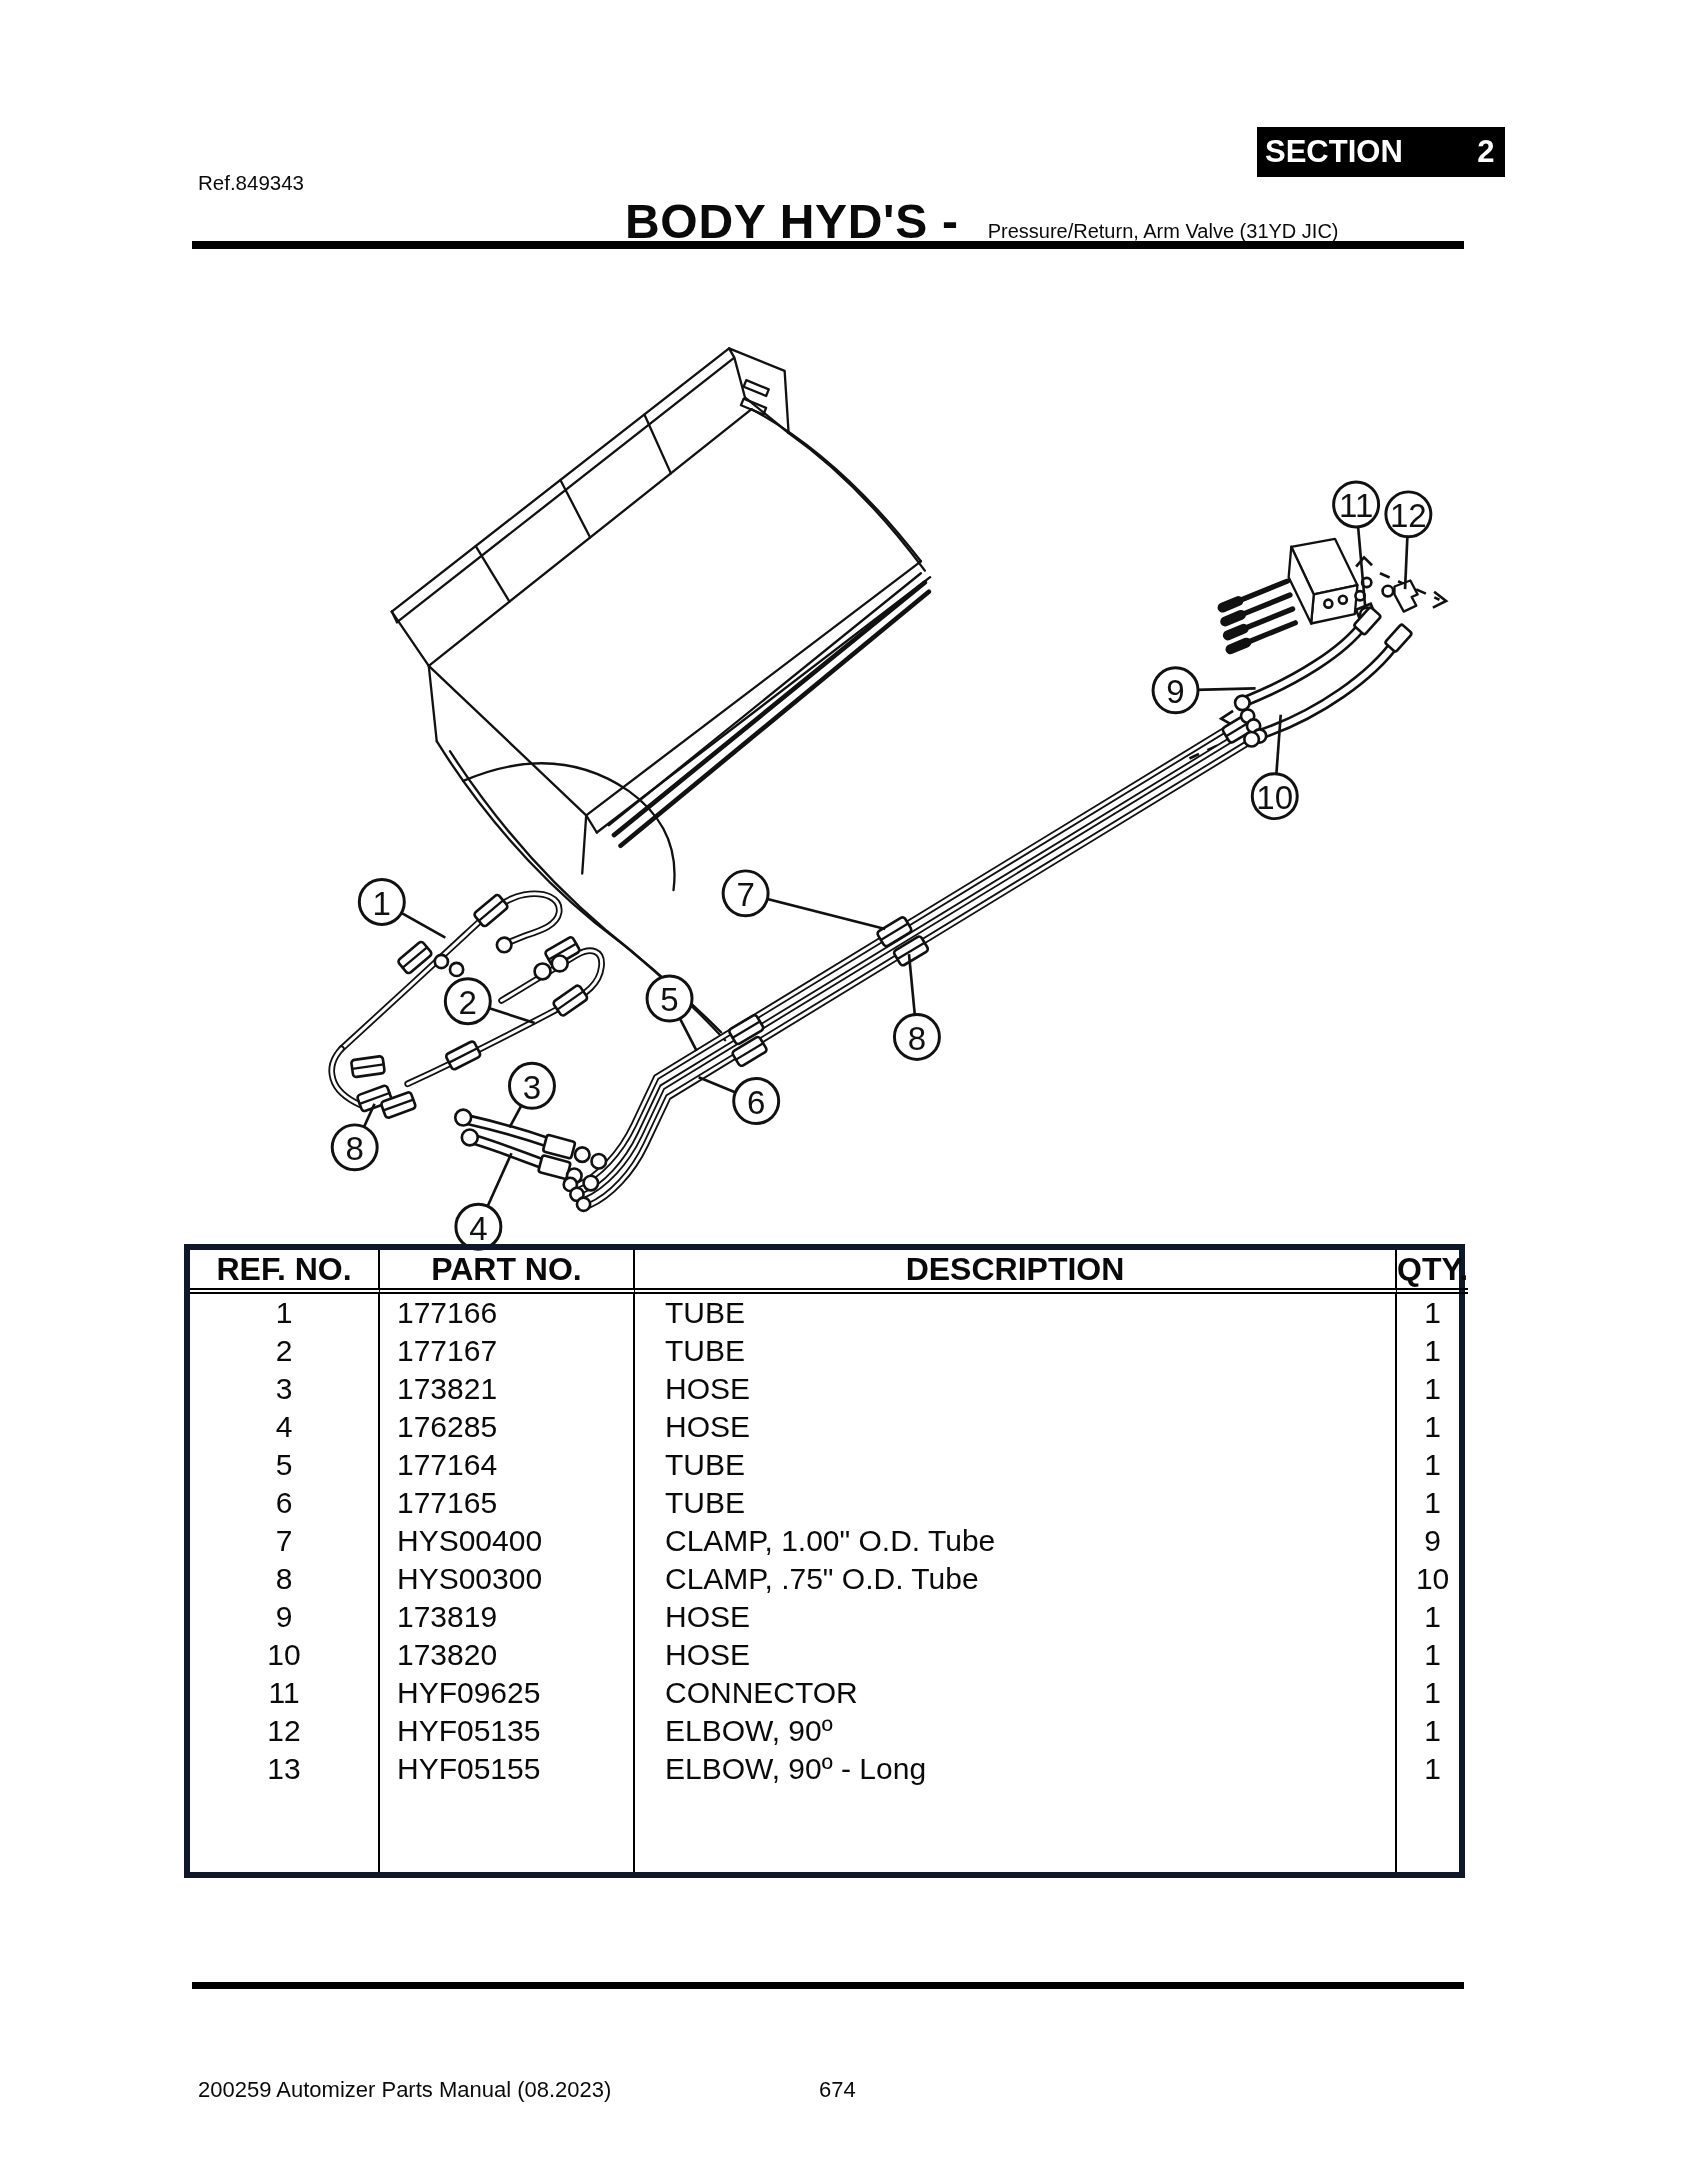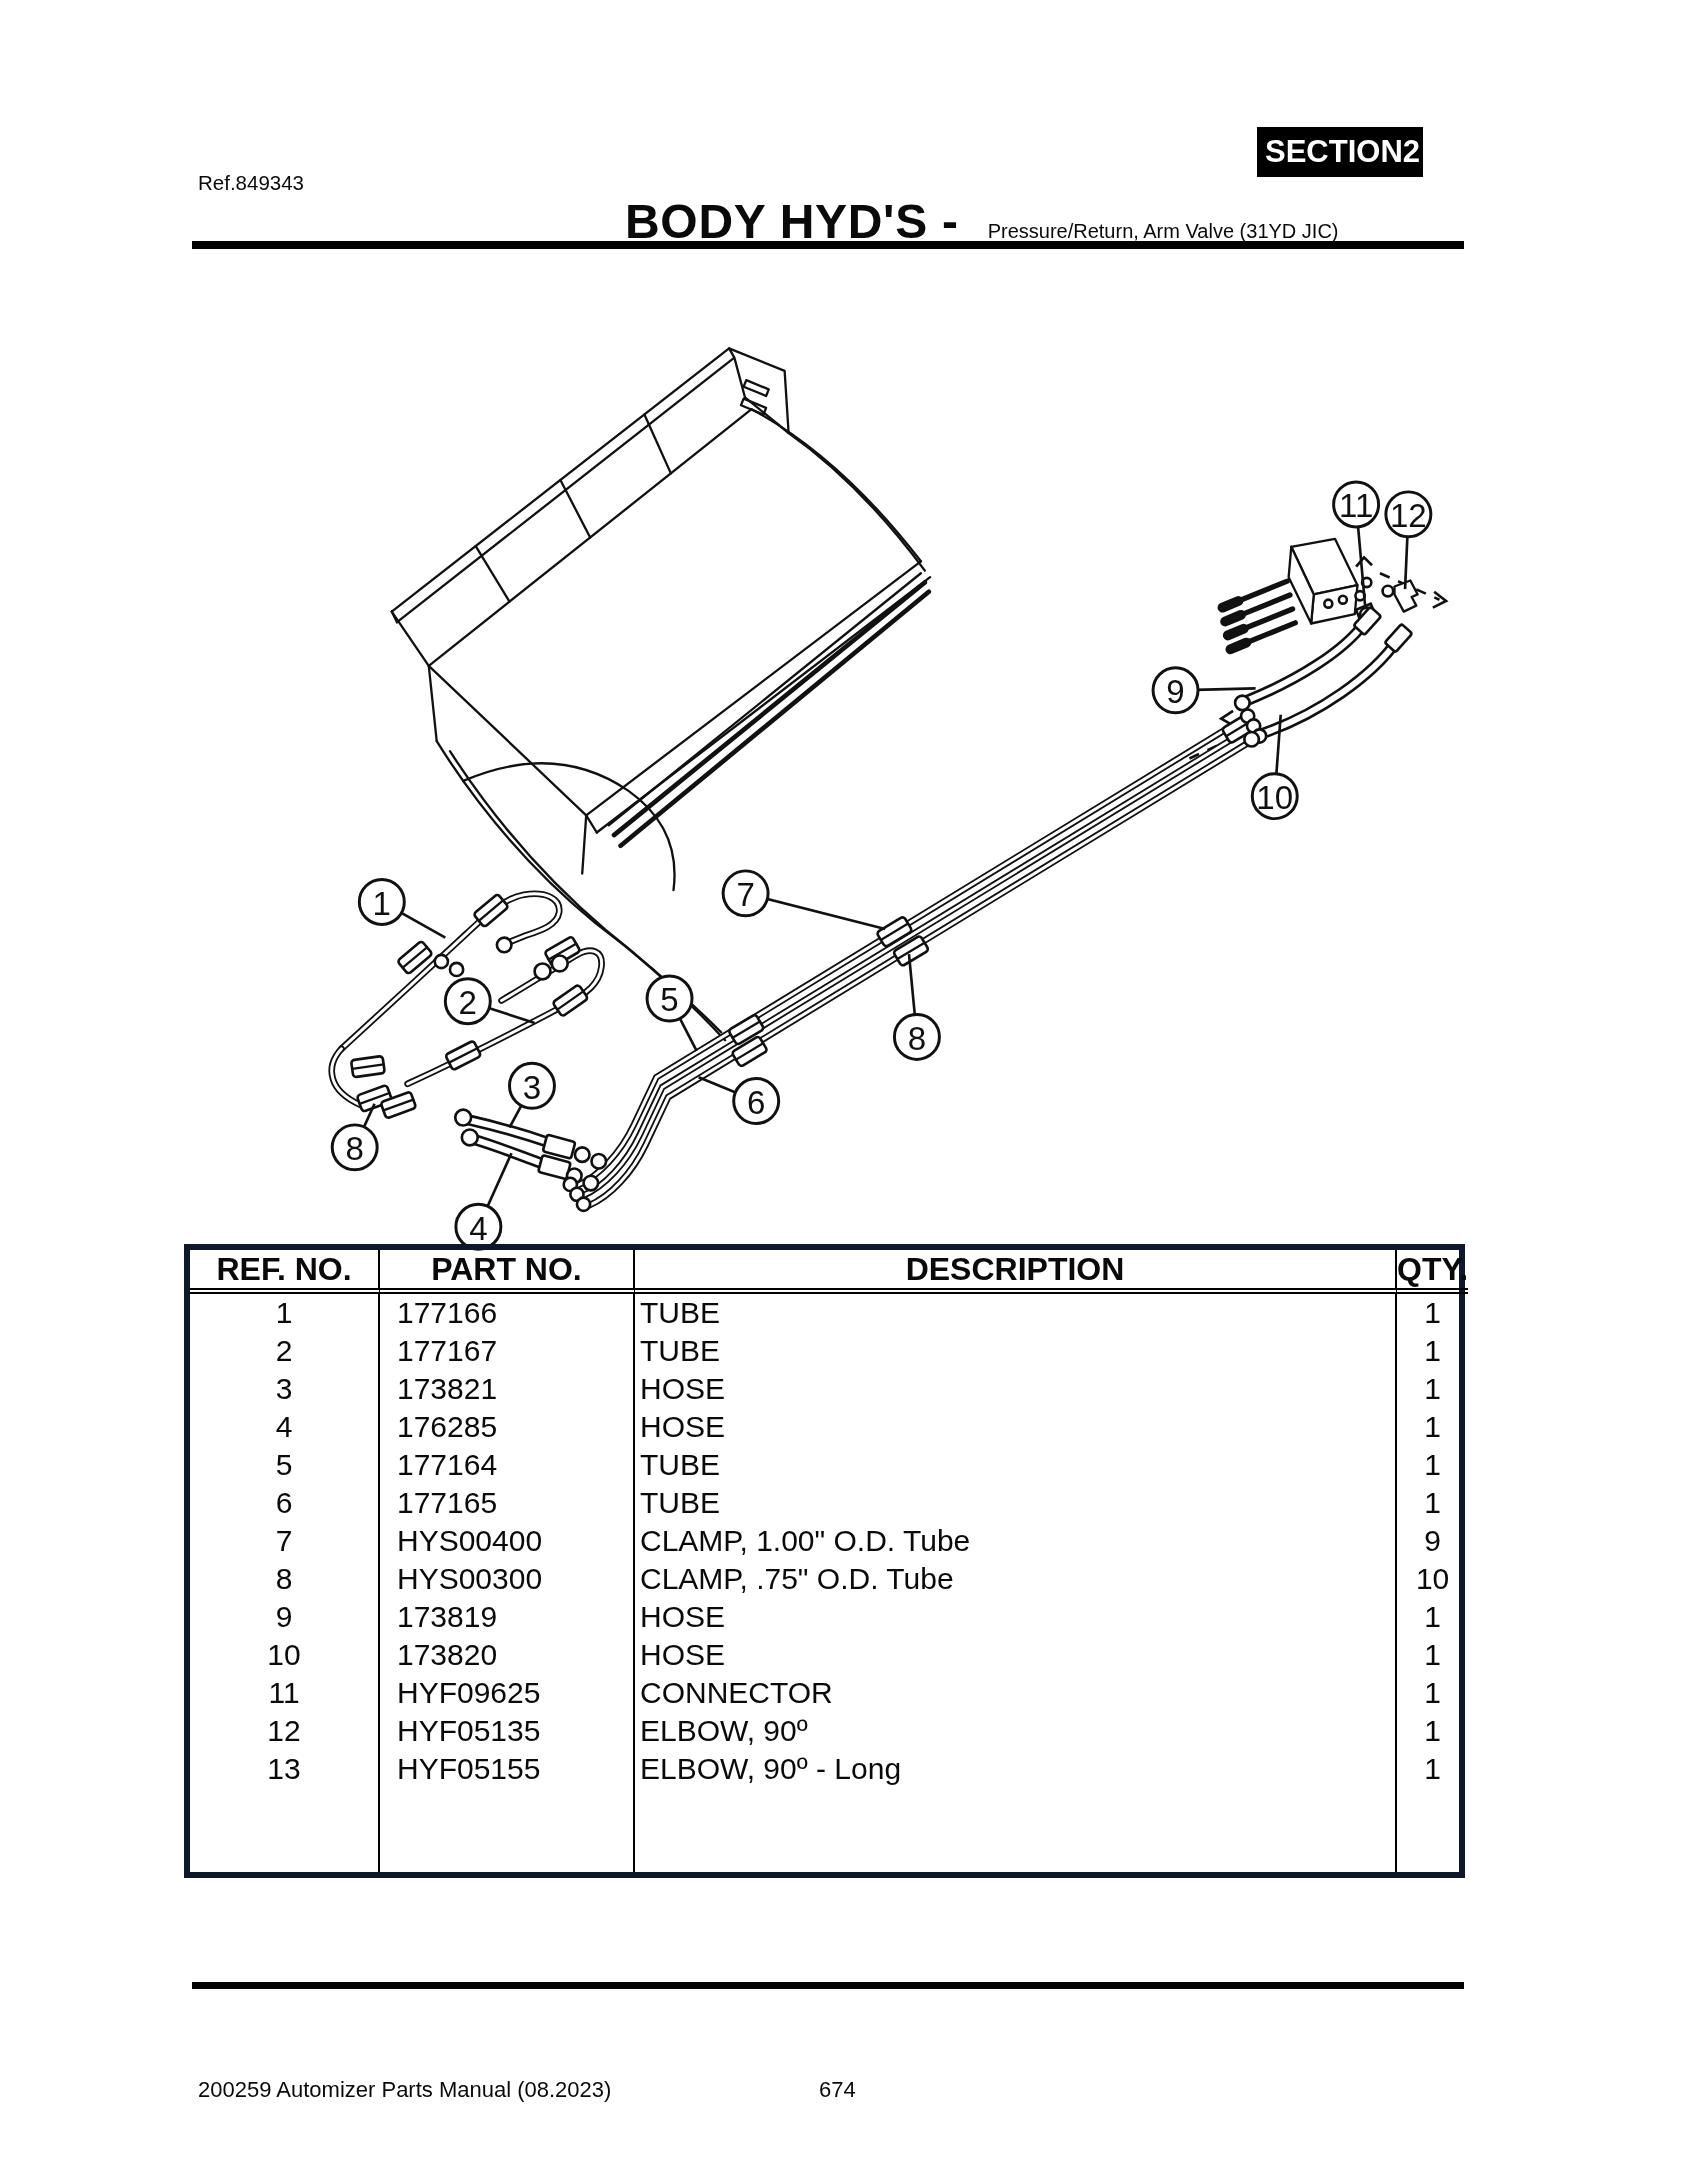--- a/index.html
+++ b/index.html
@@ -3,21 +3,21 @@
 <meta charset="utf-8">
 <style>
   html,body{margin:0;padding:0;background:#888;}
   .page{
     position:relative; width:1687px; height:2183px; background:#ffffff;
     font-family:"Liberation Sans","DejaVu Sans",sans-serif; color:#0a0a0a; overflow:hidden;
   }
   
   .ref{position:absolute;left:198px;top:171px;font-size:20.5px;white-space:nowrap;}
   .section-box{
-    position:absolute;left:1257px;top:127px;width:166px;height:50px;background:#000;color:#fff;
+    position:absolute;left:1257px;top:127px;width:248px;height:50px;background:#000;color:#fff;
     display:flex;align-items:center;justify-content:space-between;padding:0 10.6px 0 8px;box-sizing:border-box;
     font-weight:bold;font-size:31px;
   }
   .title-row{position:absolute;left:625px;top:194px;display:flex;align-items:baseline;gap:29px;white-space:nowrap;}
   .title-main{font-size:48px;font-weight:bold;letter-spacing:0.7px;}
   .title-sub{font-size:20px;font-weight:normal;}
   .rule{position:absolute;background:#000;}
   .rule-top{left:192px;top:241px;width:1272px;height:8px;}
   .rule-bottom{left:192px;top:1982px;width:1272px;height:6.6px;}
   
@@ -43,21 +43,21 @@
   }
   .th{font-weight:bold;font-size:32px;display:flex;align-items:center;justify-content:center;
       border-bottom:6.6px double #000;box-sizing:border-box;}
   .td{font-size:30px;line-height:38px;box-sizing:border-box;white-space:nowrap;overflow:visible;}
   .tf{box-sizing:border-box;}
   .c0{border-right:2.6px solid #000;}
   .c1{border-right:2.6px solid #000;}
   .c2{border-right:2.6px solid #000;}
   .td.c0{text-align:center;}
   .td.c1{padding-left:17px;}
-  .td.c2{padding-left:5px;}
+  .td.c2{padding-left:30px;}
   .td.c3{text-align:center;}
   
   .footer-left{position:absolute;left:198px;top:2077px;font-size:22px;white-space:nowrap;}
   .footer-page{position:absolute;left:819px;top:2077px;font-size:22px;}
 </style>
 </head>
 <body>
 
 <div class="page">
 

